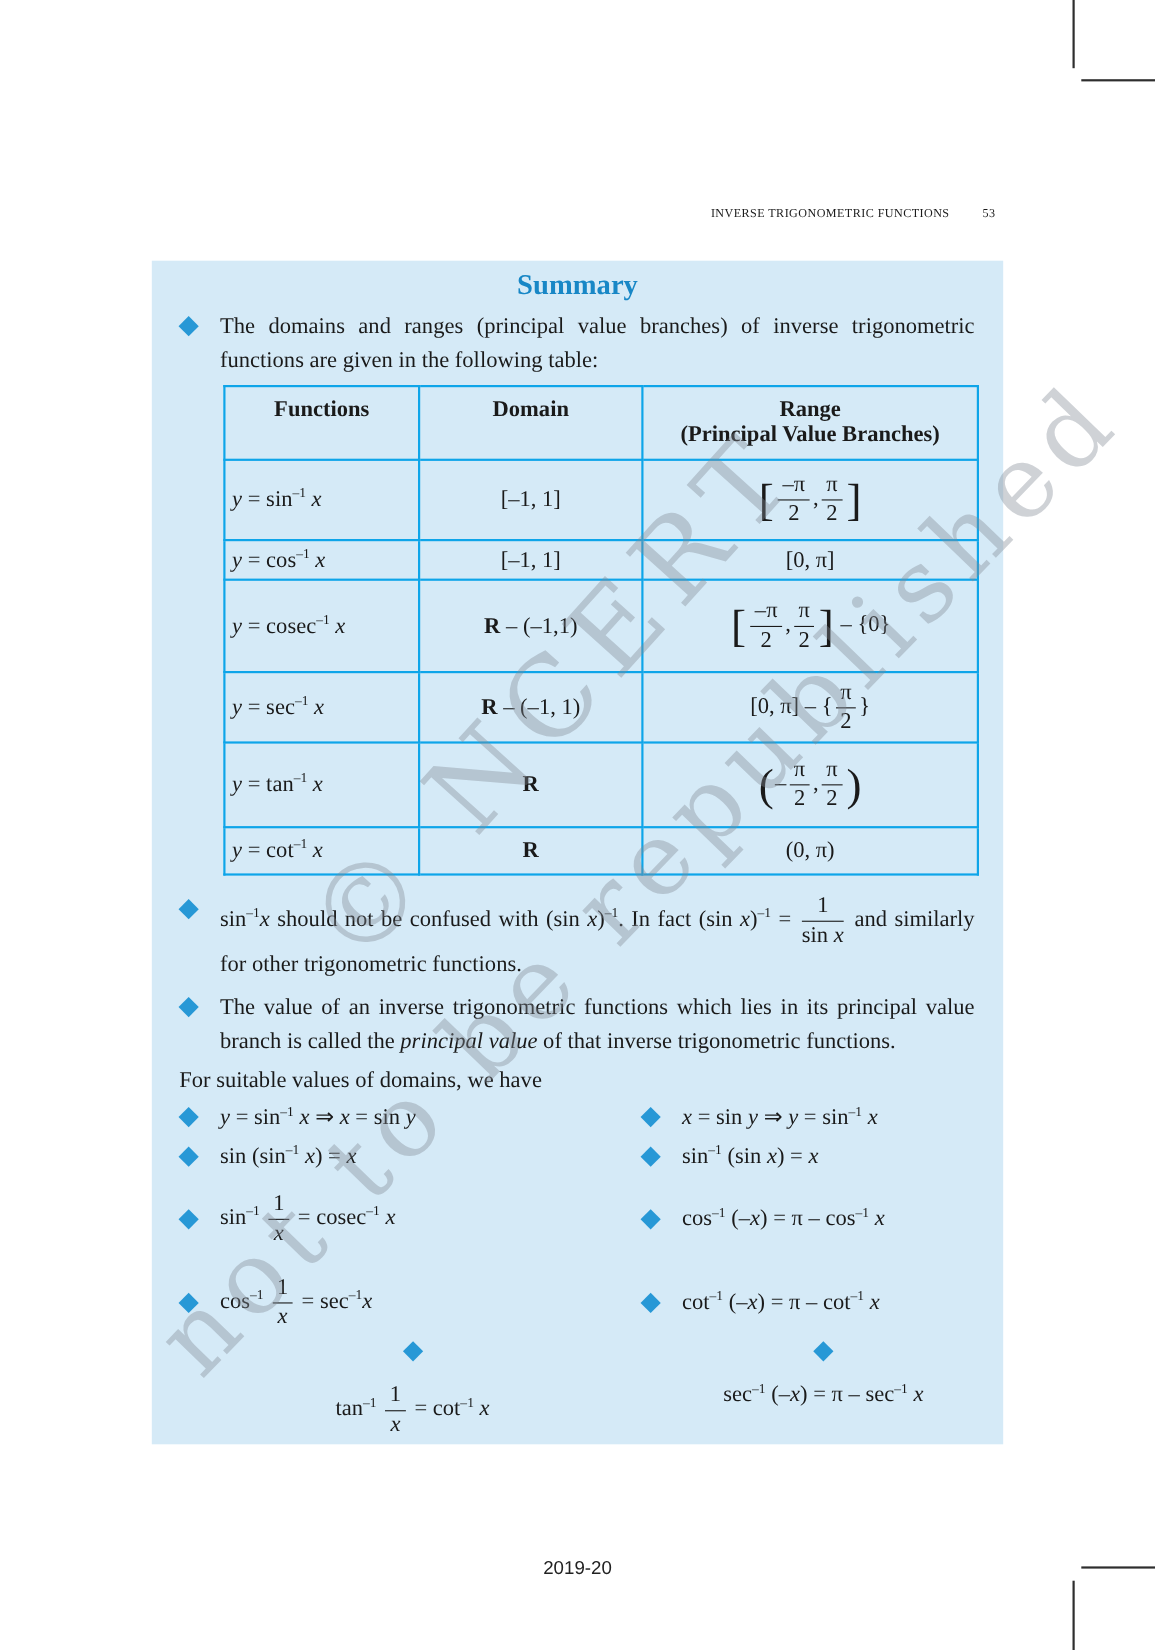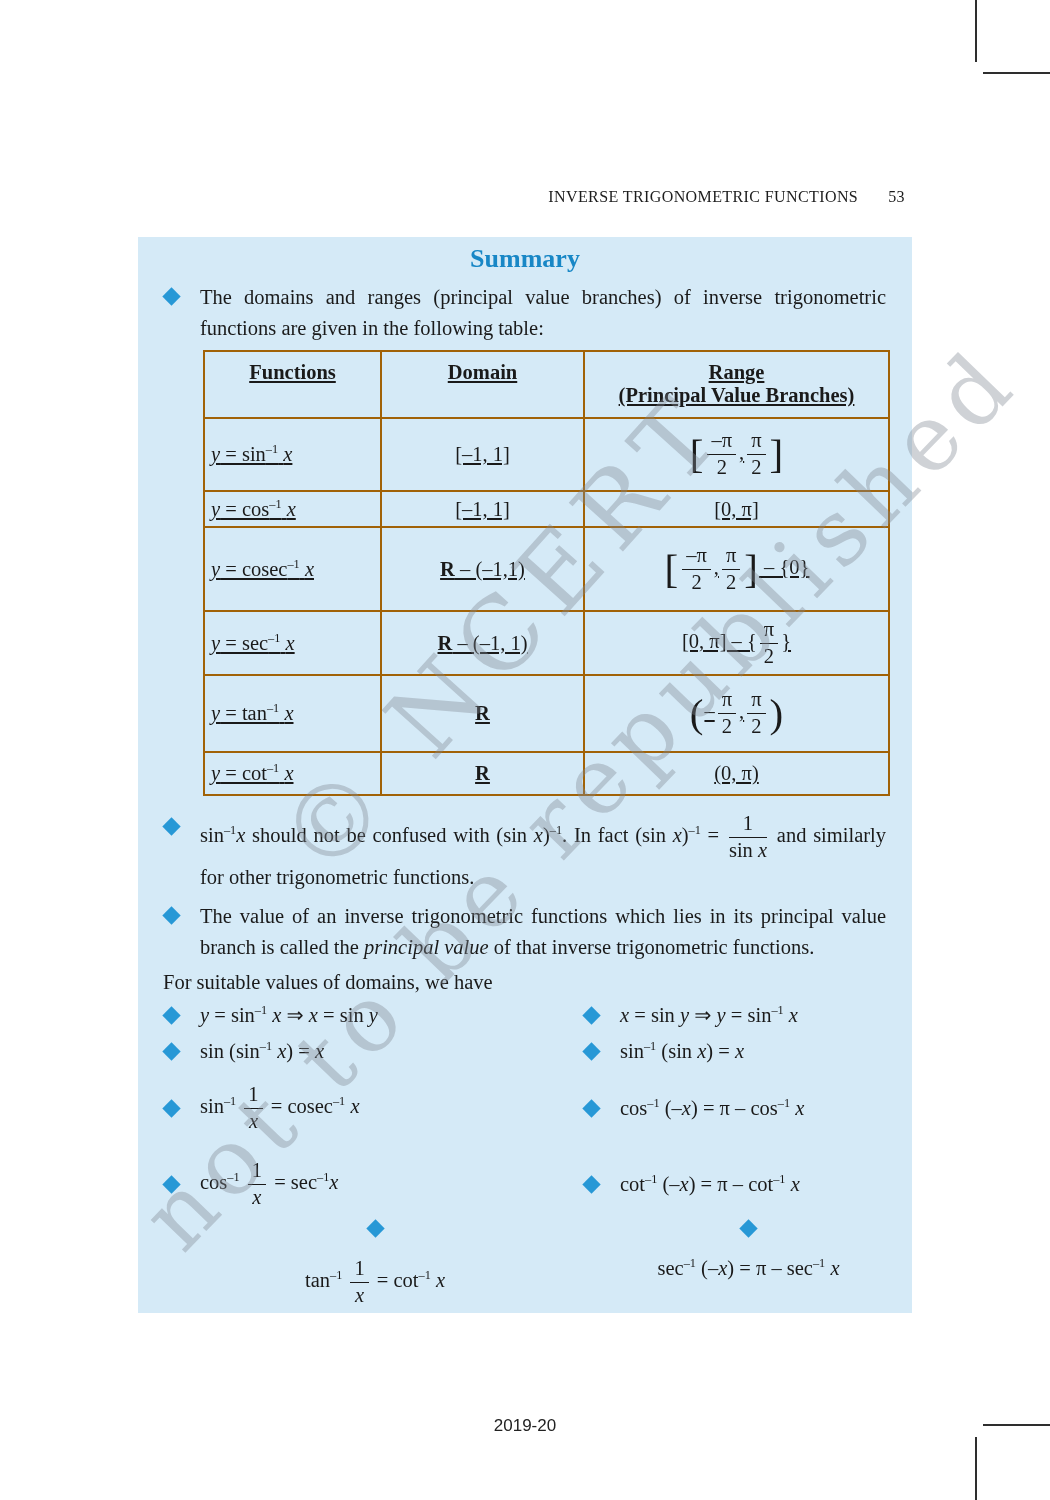--- a/index.html
+++ b/index.html
@@ -7,36 +7,36 @@
         font-family:"Liberation Serif", serif;color:#1a1a1a;}
 
   
   .crop{position:absolute;background:#2e2e2e;}
   .cm-tr-v{left:975px;top:0;width:2px;height:62px;}
   .cm-tr-h{left:983px;top:72px;width:67px;height:2px;}
   .cm-br-h{left:983px;top:1424px;width:67px;height:2px;}
   .cm-br-v{left:975px;top:1437px;width:2px;height:63px;}
 
   
-  .running-head{position:absolute;top:188px;right:145px;font-size:16px;letter-spacing:.4px;color:#1c1c1c;}
+  .running-head{position:absolute;top:188px;right:145px;font-size:11px;letter-spacing:.4px;color:#1c1c1c;}
   .running-head .pagenum{margin-left:30px;}
 
   
   .summary-box{position:absolute;left:138px;top:237px;width:774px;height:1076px;background:#d5eaf7;}
   .summary-title{padding-top:7px;text-align:center;font-size:26px;font-weight:bold;color:#1887c6;}
 
   .bullet{display:flex;margin-top:10px;padding-left:27px;padding-right:26px;gap:22px;}
   .diamond{flex:0 0 13px;width:13px;height:13px;background:#2798d6;transform:rotate(45deg);}
   .bullet .diamond{margin-top:8px;}
   .btext{flex:1;font-size:20.5px;line-height:31px;text-align:justify;}
 
   
   table.pv-table{border-collapse:collapse;table-layout:fixed;width:685px;margin:6px 0 0 65px;
                  font-size:20.5px;background:transparent;}
-  table.pv-table th, table.pv-table td{border:2px solid #a16207;padding:2px 6px;text-decoration:underline;}
+  table.pv-table th, table.pv-table td{border:2px solid #0ea5e9;padding:2px 6px;}
   table.pv-table th{font-weight:bold;vertical-align:top;padding-top:9px;text-align:center;}
   th.th-fn{text-align:left;padding-left:12px;}
   td.td-fn{text-align:left;padding-left:12px;}
   td.td-dom, td.td-rng{text-align:center;}
   tr.h-row{height:67px;} tr.r1{height:73px;} tr.r2{height:36px;} tr.r3{height:84px;}
   tr.r4{height:64px;} tr.r5{height:77px;} tr.r6{height:43px;}
 
   
   sup{font-size:60%;vertical-align:super;line-height:0;}
   .frac{display:inline-block;vertical-align:middle;text-align:center;margin:0 3px;}

